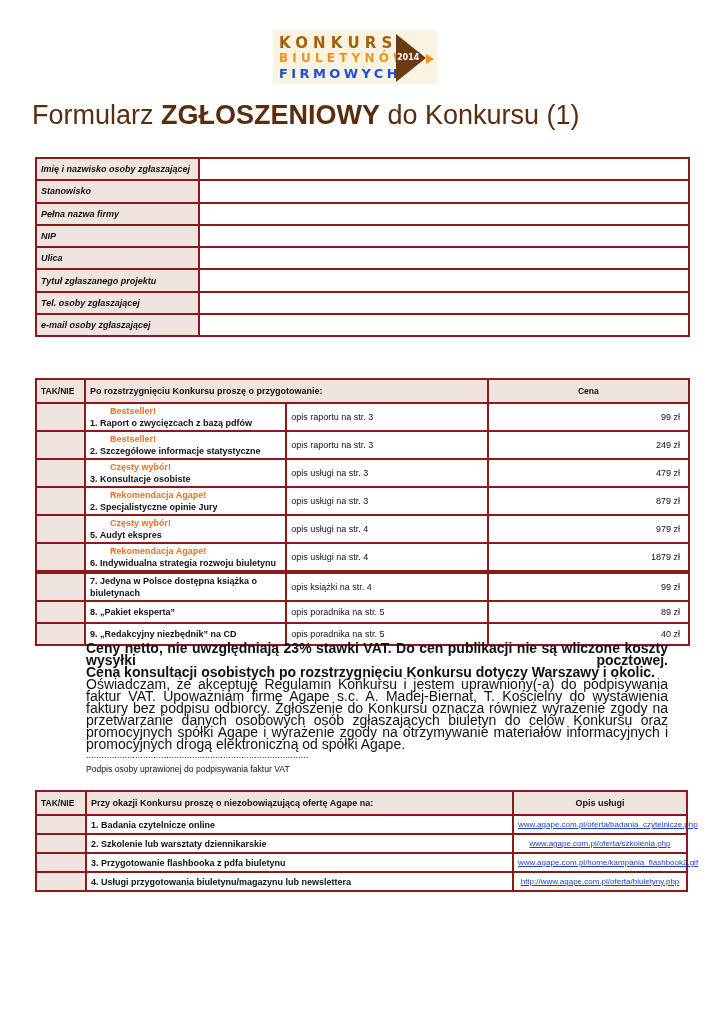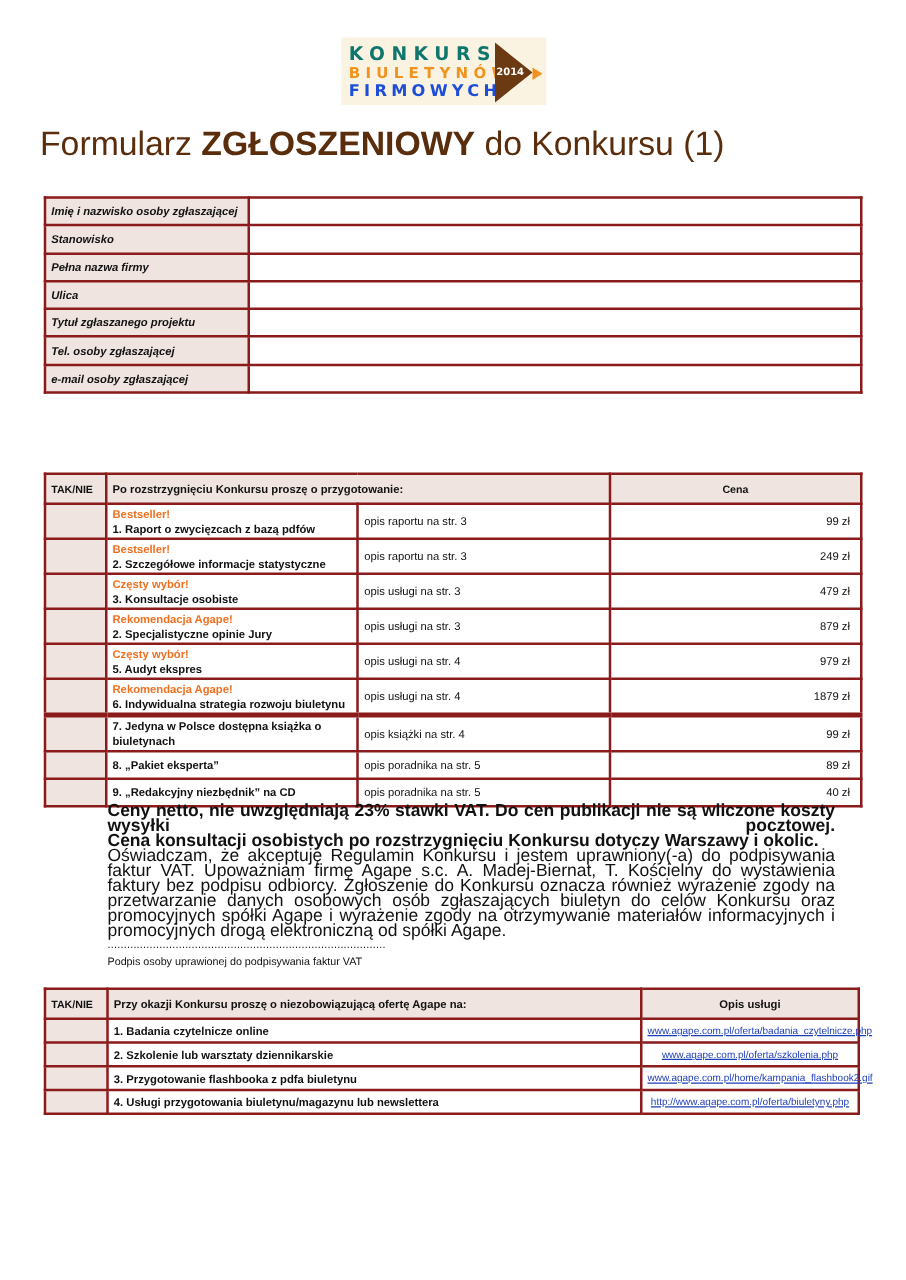--- a/index.html
+++ b/index.html
@@ -2,21 +2,21 @@
 <html><head>
 <meta charset="utf-8">
 <style>
   * { box-sizing: border-box; margin: 0; padding: 0; }
   html, body { width: 725px; height: 1024px; background: #ffffff; }
   body { position: relative; font-family: "Liberation Sans", sans-serif; color: #111; overflow: hidden; }
 
   
   .logo { position: absolute; left: 273px; top: 30px; width: 164px; height: 54px; background: #fbf3e2; }
   .logo .l1, .logo .l2, .logo .l3 { position: absolute; left: 6px; font-weight: bold; white-space: nowrap; font-family: "DejaVu Sans", sans-serif; }
-  .logo .l1 { top: 4px; font-size: 15px; letter-spacing: 5.2px; color: #0f766e; }
+  .logo .l1 { top: 4px; font-size: 15px; letter-spacing: 5.2px; color: #a16207; }
   .logo .l2 { top: 21px; font-size: 12px; letter-spacing: 4.2px; color: #f0921e; }
   .logo .l3 { top: 36px; font-size: 13px; letter-spacing: 3.4px; color: #1d4ed8; }
   .logo .tri { position: absolute; left: 123px; top: 4px; width: 0; height: 0; border-top: 24px solid transparent; border-bottom: 24px solid transparent; border-left: 30px solid #6b3a12; }
   .logo .year { position: absolute; left: 124px; top: 23px; font-size: 8px; font-weight: bold; color: #ffffff; font-family: "DejaVu Sans", sans-serif; }
   .logo .arrow { position: absolute; left: 153px; top: 24px; width: 0; height: 0; border-top: 5px solid transparent; border-bottom: 5px solid transparent; border-left: 8px solid #f0921e; }
 
   
   .title { position: absolute; left: 32px; top: 100px; font-size: 27px; color: #5a2d0c; white-space: nowrap; font-family: "Liberation Sans", sans-serif; }
   .title b { font-weight: bold; }
 
@@ -34,21 +34,21 @@
   .t2 td { padding: 1px 4px; }
   .t2 .hdr td { height: 24px; font-weight: bold; background: #efe4e0; }
   .t2 .hdr td.c1 { font-size: 8.5px; }
   .t2 .hdr td.ceny { text-align: center; font-size: 8.5px; }
   .t2 .row td { height: 27px; }
   .t2 .row2 td { height: 22px; }
   .t2 td.chk { width: 49px; background: #efe4e0; }
   .t2 td.name { width: 285px; font-weight: bold; line-height: 12px; }
   .t2 td.desc { width: 274px; font-size: 9px; }
   .t2 td.price { width: 47px; text-align: right; padding-right: 8px; font-size: 9px; }
-  .tag { color: #f07020; display: block; font-weight: bold; }
+  .tag { color: #f07020; display: block; font-weight: bold; margin-left: 20px; }
   .t2 tr.sep td { border-top: 4px solid #8b1a1a; }
 
   
   .notes { position: absolute; left: 86px; top: 642px; width: 582px; font-size: 14px; line-height: 12px; text-align: justify; }
   .notes .bold { font-weight: bold; }
   .sig { position: absolute; left: 86px; top: 748px; font-size: 8.6px; line-height: 14px; }
   .sig .dots { letter-spacing: 0.2px; }
 
   
   .t3 { left: 35px; top: 790px; width: 653px; }
@@ -83,20 +83,24 @@
       </tr>
       <tr>
         <td class="lab">Stanowisko</td>
         <td></td>
       </tr>
       <tr>
         <td class="lab">Pełna nazwa firmy</td>
         <td></td>
       </tr>
       <tr>
+        <td class="lab">NIP</td>
+        <td></td>
+      </tr>
+      <tr>
         <td class="lab">Ulica</td>
         <td></td>
       </tr>
       <tr>
         <td class="lab">Tytuł zgłaszanego projektu</td>
         <td></td>
       </tr>
       <tr>
         <td class="lab">Tel. osoby zgłaszającej</td>
         <td></td>

